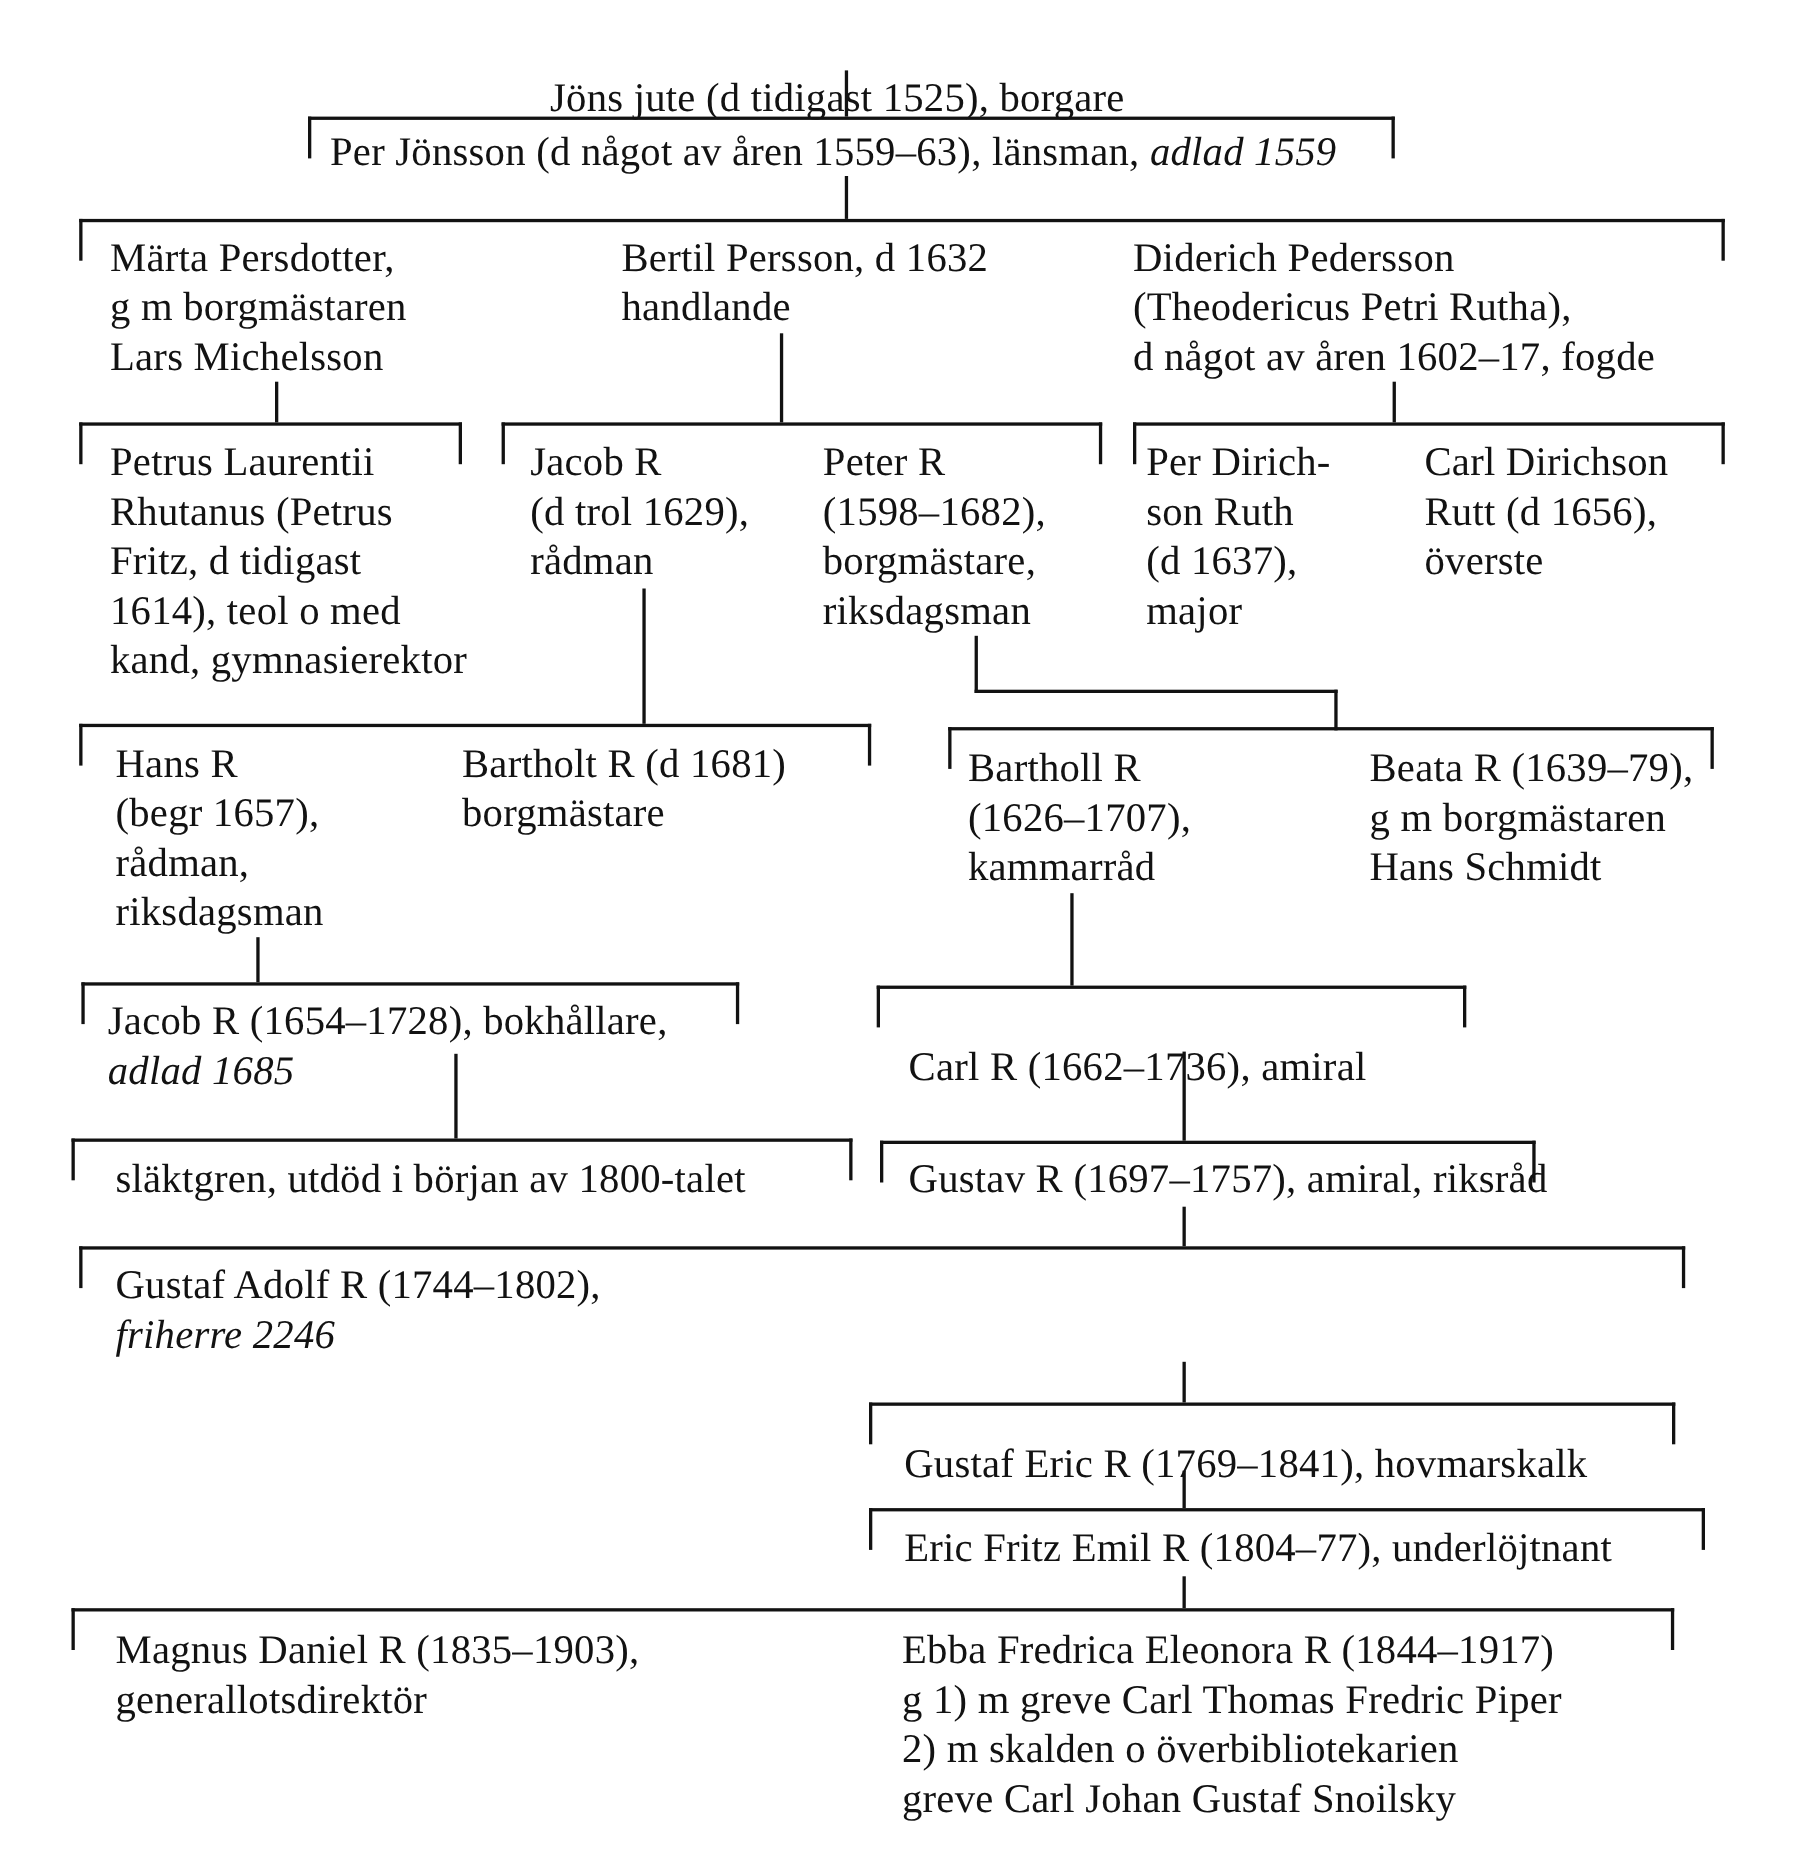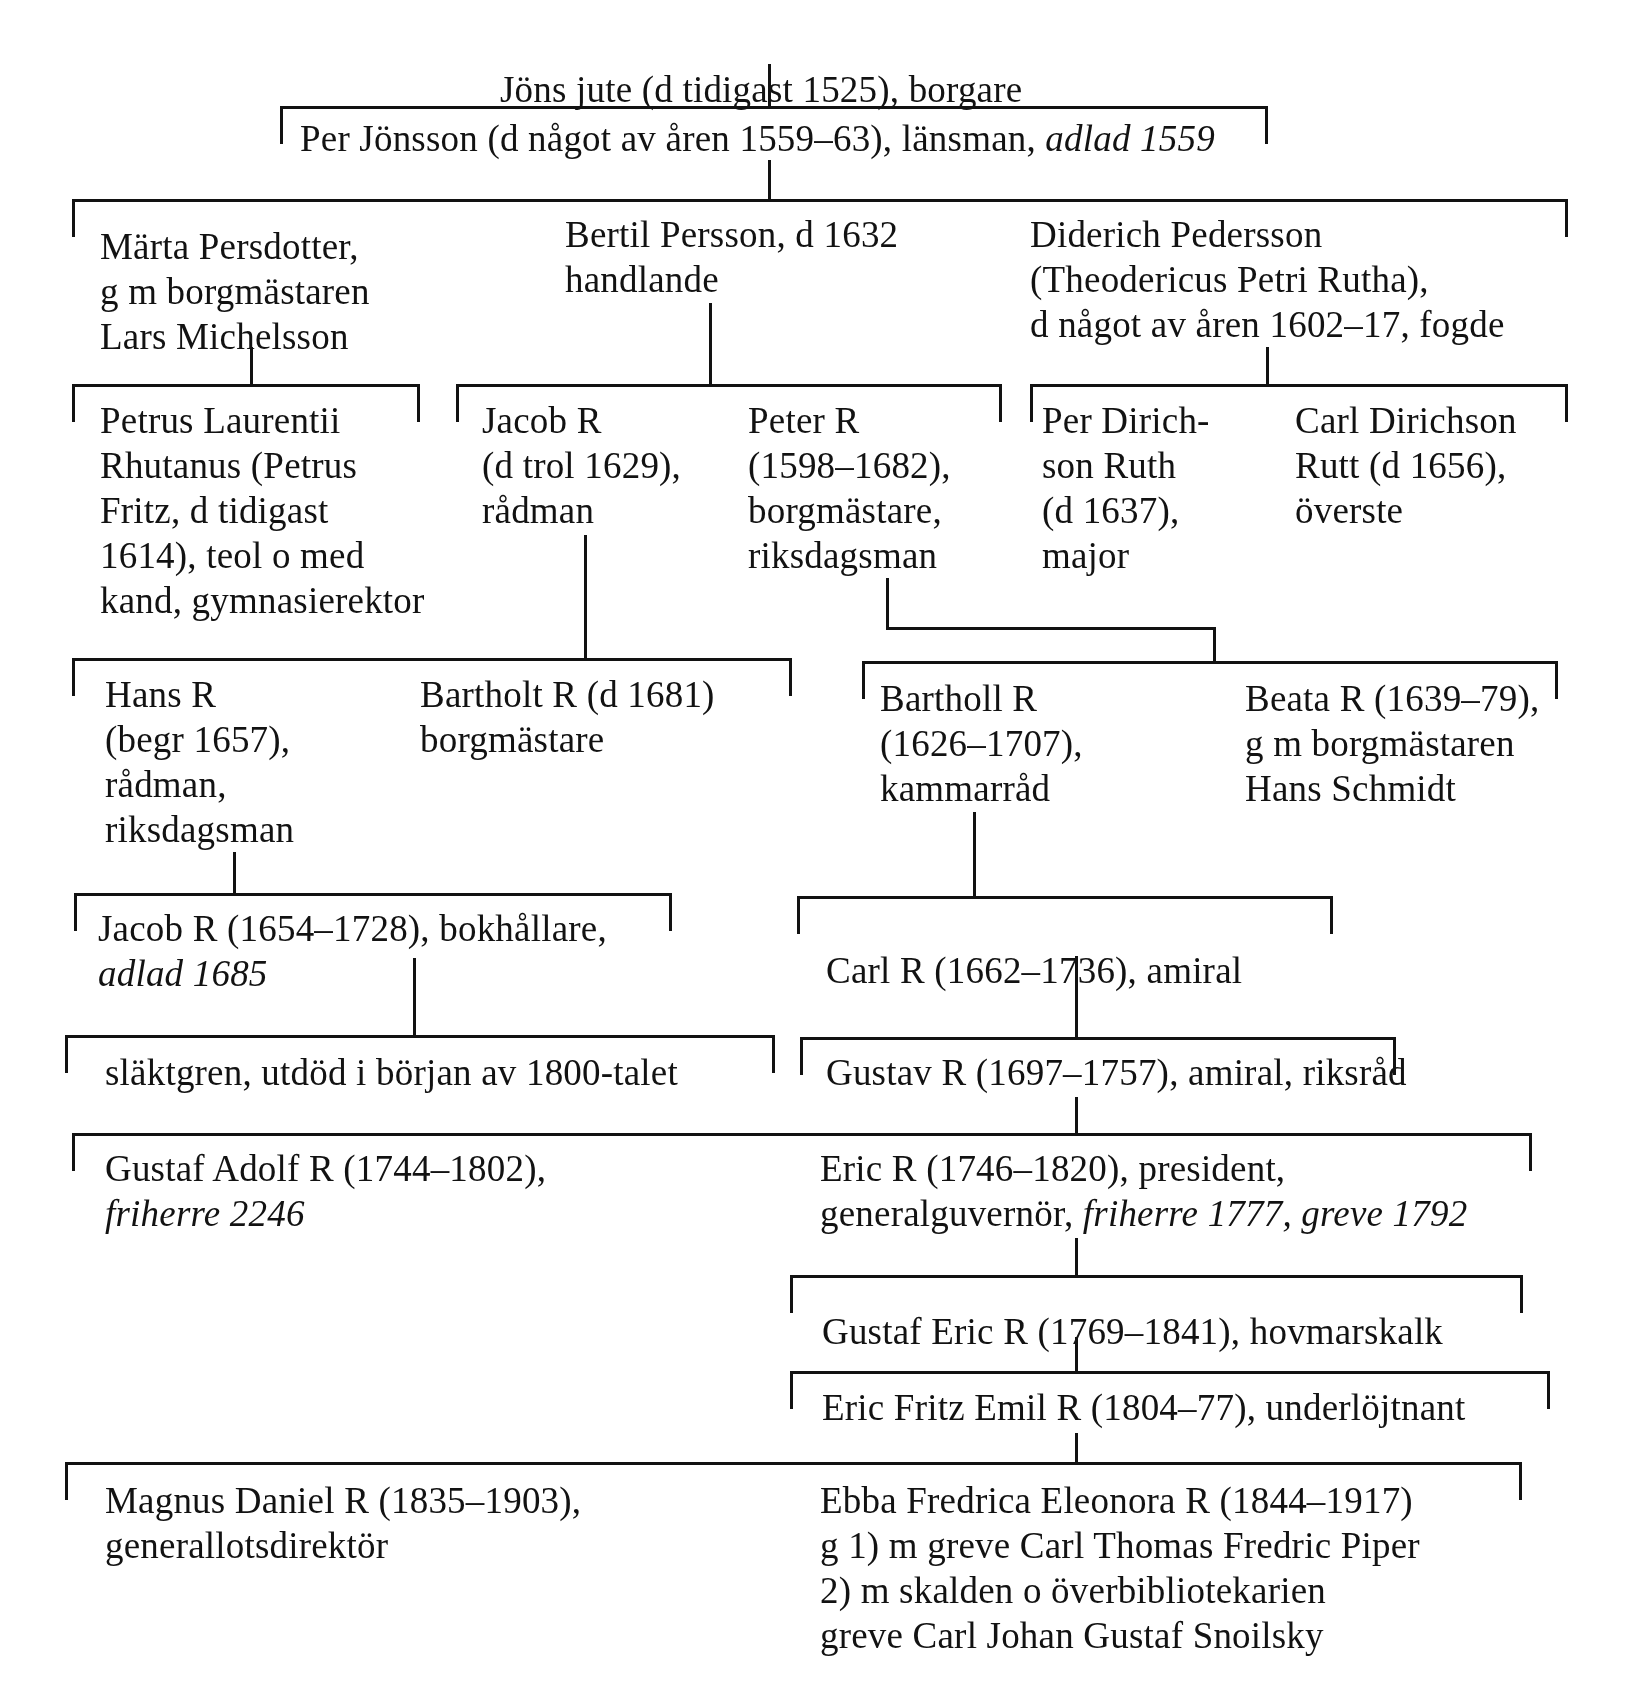--- a/index.html
+++ b/index.html
@@ -48,21 +48,21 @@
   <div class="vline" style="left:768px;top:64px;height:42px;"></div>
 
   <div class="bracket" style="left:280px;top:106px;width:988px;"></div>
   <div class="person" style="left:300px;top:116px;">
     <div><span>Per Jönsson (d något av åren 1559–63), länsman, </span><span class="it">adlad 1559</span></div>
   </div>
   <div class="vline" style="left:768px;top:160px;height:39px;"></div>
 
   <div class="bracket" style="left:72px;top:199px;width:1496px;"></div>
 
-  <div class="person" style="left:100px;top:212px;margin-top:12px;">
+  <div class="person" style="left:100px;top:212px;">
     <div><span>Märta Persdotter,</span></div>
     <div><span>g m borgmästaren</span></div>
     <div><span>Lars Michelsson</span></div>
   </div>
   <div class="person" style="left:565px;top:212px;">
     <div><span>Bertil Persson, d 1632</span></div>
     <div><span>handlande</span></div>
   </div>
   <div class="person" style="left:1030px;top:212px;">
     <div><span>Diderich Pedersson</span></div>
@@ -166,24 +166,20 @@
   </div>
 
   <div class="vline" style="left:1075px;top:1097px;height:36px;"></div>
 
   <div class="bracket" style="left:72px;top:1133px;width:1460px;"></div>
 
   <div class="person" style="left:105px;top:1146px;">
     <div><span>Gustaf Adolf R (1744–1802),</span></div>
     <div><span class="it">friherre 2246</span></div>
   </div>
-  <div class="person" style="left:820px;top:1146px;">
-    <div><span>Eric R (1746–1820), president,</span></div>
-    <div><span>generalguvernör, </span><span class="it">friherre 1777, greve 1792</span></div>
-  </div>
 
   <div class="vline" style="left:1075px;top:1238px;height:37px;"></div>
 
   <div class="bracket" style="left:790px;top:1275px;width:733px;"></div>
   <div class="person" style="left:822px;top:1289px;margin-top:20px;">
     <div><span>Gustaf Eric R (1769–1841), hovmarskalk</span></div>
   </div>
   <div class="vline" style="left:1075px;top:1337px;height:34px;"></div>
 
   <div class="bracket" style="left:790px;top:1371px;width:760px;"></div>

